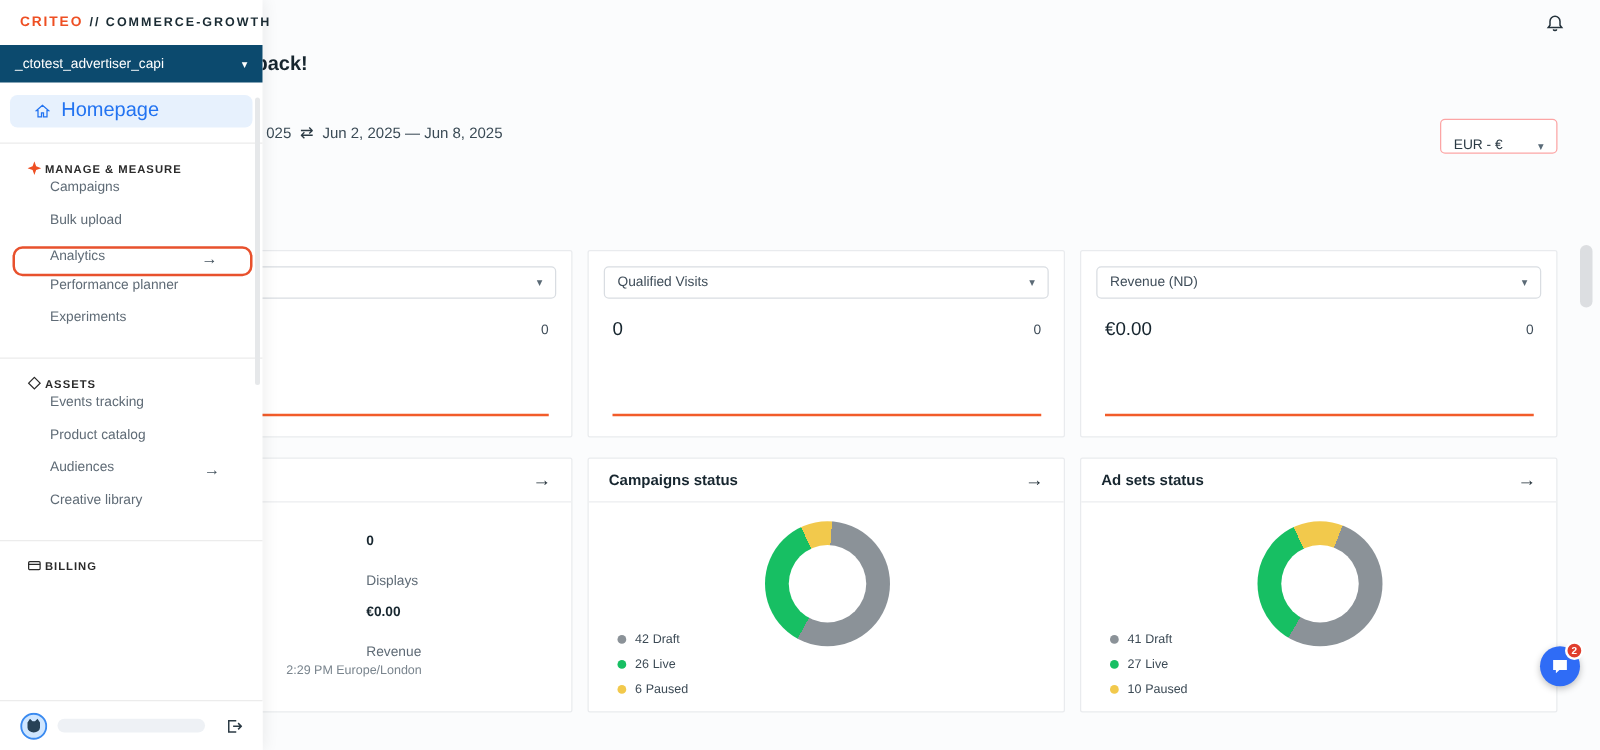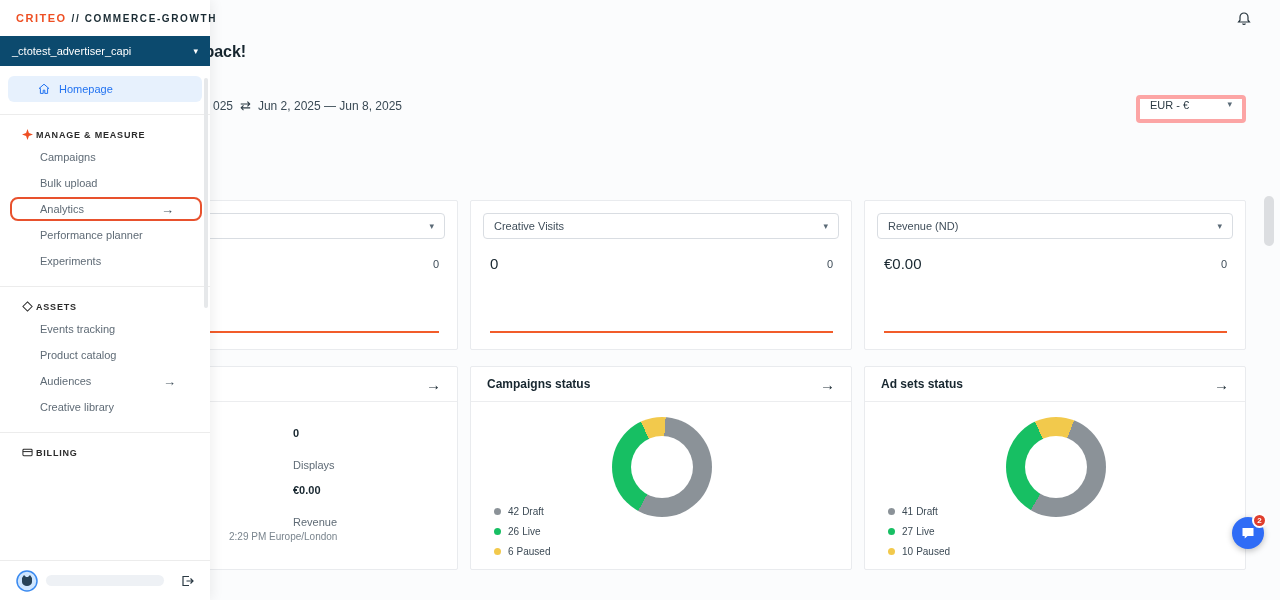--- a/index.html
+++ b/index.html
@@ -10,22 +10,22 @@
   .main { position:absolute; inset:0; z-index:1; }
 
   .bell { position:absolute; top:11px; right:28px; width:16px; height:16px; cursor:pointer; }
 
   .welcome { position:absolute; left:130px; top:43px; font-size:16px; font-weight:bold; color:#17262f; }
 
   .period-row { position:absolute; left:213px; top:98px; display:flex; align-items:center; gap:7px;
                 font-size:12px; color:#3a4a55; }
   .swap-icon { font-size:13px; color:#2b3a44; }
 
-  .currency { position:absolute; top:95px; right:34px; width:110px; height:28px; background:#fff;
-              border:4px solid #fca5a5; border-radius:4px; display:flex; align-items:flex-start;
+  .currency { position:absolute; top:95px; right:34px; width:94px; height:28px; background:#fff;
+              border:1px solid #fca5a5; border-radius:4px; display:flex; align-items:flex-end;
               padding:0 10px; font-size:11px; color:#2b3a44; cursor:pointer; }
   .currency .chev { margin-left:auto; font-size:9px; color:#5a6b78; }
 
   .row { position:absolute; left:76px; width:1170px; display:flex; gap:12px; }
   .row1 { top:200px; }
   .row2 { top:366px; }
 
   .card { position:relative; flex:1 1 0; background:#fff; border:1px solid #e9ebee; border-radius:2px; }
   .metric-card { height:150px; }
   .status-card { height:204px; }
@@ -72,27 +72,27 @@
              box-shadow:2px 0 12px rgba(0,0,0,.07); }
   .logo-row { padding:12px 16px 8px 16px; display:flex; align-items:baseline; gap:5px; white-space:nowrap; }
   .logo-main { color:#ee4f23; font-weight:bold; font-size:11px; letter-spacing:1.5px; }
   .logo-suffix { color:#1a2b33; font-weight:bold; font-size:10px; letter-spacing:1.6px; }
 
   .advertiser { margin-top:4px; height:30px; background:#0c4a6e; color:#fff; display:flex;
                 align-items:center; padding:0 12px; font-size:11px; cursor:pointer; }
   .advertiser .chev { margin-left:auto; font-size:9px; }
 
   .home-item { margin:10px 8px 0 8px; height:26px; background:#e7f1fd; border-radius:6px; display:flex;
-               align-items:center; padding-left:30px; gap:9px; color:#2273f1; font-size:11px; cursor:pointer; }
+               align-items:center; padding-left:20px; gap:9px; color:#2273f1; font-size:16px; cursor:pointer; }
 
   .divider { height:1px; background:#ececec; margin:12px 0 0 0; }
 
   .section-header { margin-top:14px; margin-bottom:4px; padding-left:22px; display:flex; align-items:flex-end;
                     gap:3px; font-size:9px; font-weight:bold; color:#2b2b2b; letter-spacing:.8px; }
-  .nav-item { height:26px; display:flex; align-items:center; padding-left:40px; font-size:11px;
+  .nav-item { height:26px; display:flex; align-items:flex-start; padding-left:40px; font-size:11px;
               color:#5f6b76; cursor:pointer; }
   .nav-item .item-arrow { margin-left:auto; margin-right:34px; font-size:13px; color:#45545f; }
   .nav-item.analytics { margin:1px 8px 1px 10px; border:2px solid #e8512d; border-radius:8px;
                         height:24px; padding-left:28px;gap:38px; }
   .nav-item.analytics .item-arrow { margin-right:26px; }
 
   .sidebar-scroll-thumb { position:absolute; right:2px; top:78px; width:4px; height:230px;
                           background:#e6e8ea; border-radius:2px; }
 
   .sidebar-footer { position:absolute; left:0; right:0; bottom:0; border-top:1px solid #ececec;
@@ -132,21 +132,21 @@
           <span></span>
           <span class="chev">▾</span>
         </div>
         <div class="metric-value">0</div>
         <div class="metric-secondary">0</div>
         <div class="metric-underline"></div>
       </div>
 
       <div class="card metric-card">
         <div class="select">
-          <span>Creative Visits</span>
+          <span>Qualified Visits</span>
           <span class="chev">▾</span>
         </div>
         <div class="metric-value">0</div>
         <div class="metric-secondary">0</div>
         <div class="metric-underline"></div>
       </div>
 
       <div class="card metric-card">
         <div class="select">
           <span>Revenue (ND)</span>

